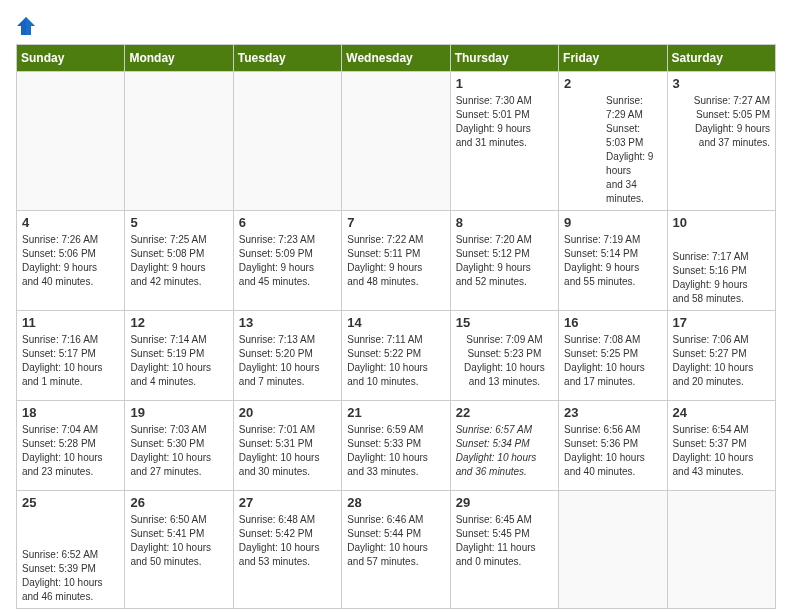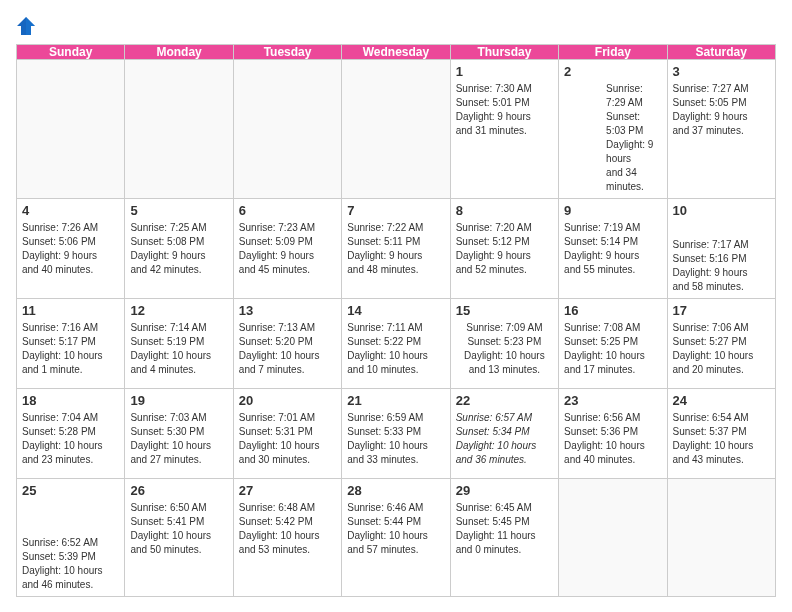--- a/index.html
+++ b/index.html
@@ -39,24 +39,24 @@
     .location {
       font-size: 14px;
       color: #555;
     }
     .calendar {
       width: 100%;
       border-collapse: collapse;
       font-size: 11px;
     }
     .calendar th {
-      background: #ec4899;
+      background: #4d7c0f;
       color: #fff;
-      padding: 0 4px;
-      text-align: center;
+      padding: 6px 4px;
+      text-align: left;
       font-size: 12px;
       font-weight: bold;
       border: 1px solid #ccc;
     }
     .calendar td {
       border: 1px solid #ccc;
       vertical-align: top;
       padding: 4px 5px;
       width: calc(100% / 7);
       height: 90px;
@@ -124,21 +124,21 @@
         </td>
         <td>
           <div class="day-number">2</div>
           <div class="day-info" style="white-space: pre-line; margin-left: 42px;">Sunrise: 7:29 AM
 Sunset: 5:03 PM
 Daylight: 9 hours
 and 34 minutes.</div>
         </td>
         <td>
           <div class="day-number">3</div>
-          <div class="day-info" style="white-space: pre-line;">Sunrise: 7:27 AM
+          <div class="day-info" style="white-space: pre-line; text-align: right;">Sunrise: 7:27 AM
 Sunset: 5:05 PM
 Daylight: 9 hours
 and 37 minutes.</div>
         </td>
       </tr>
       <tr>
         <td>
           <div class="day-number">4</div>
           <div class="day-info" style="white-space: pre-line;">Sunrise: 7:26 AM
 Sunset: 5:06 PM

